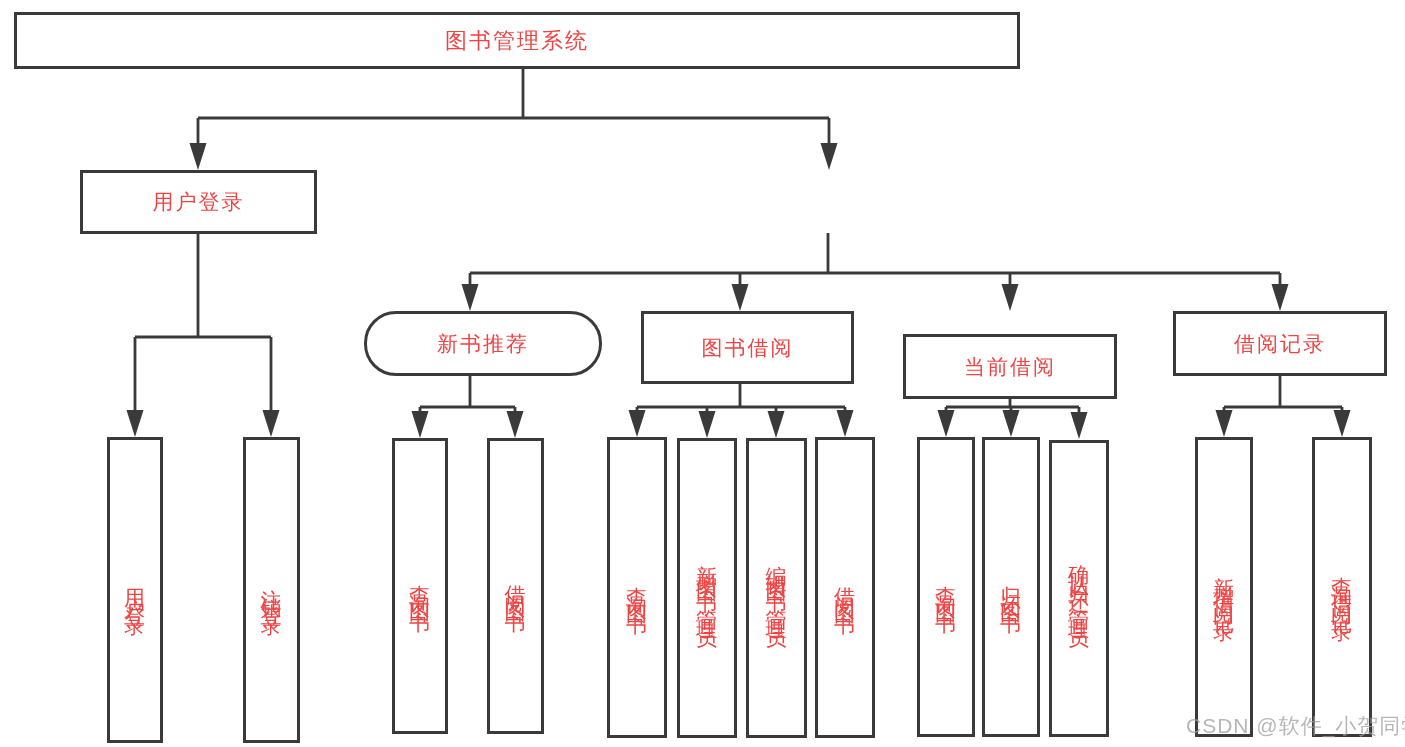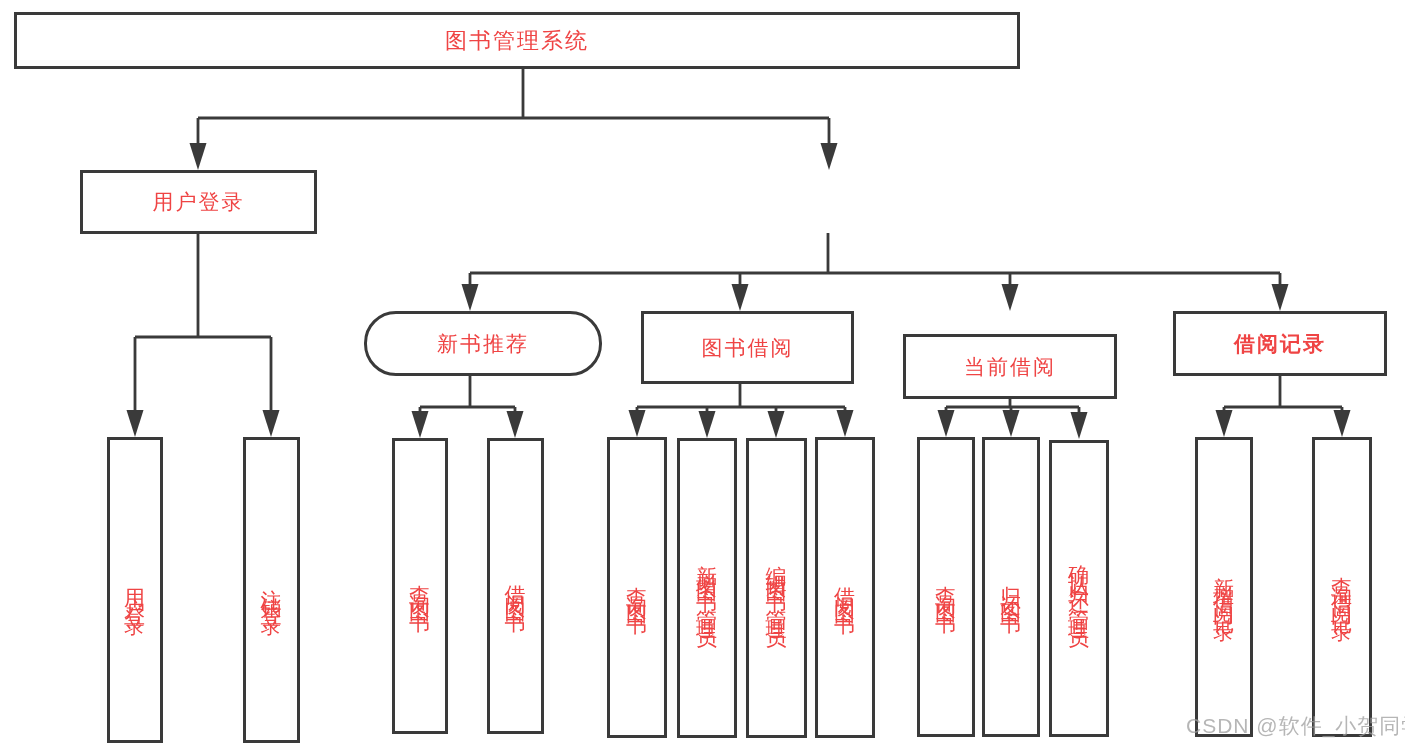--- a/index.html
+++ b/index.html
@@ -114,21 +114,21 @@
     </g>
   </svg>
 
   <div class="box h-box root-box" style="left:14px; top:12px; width:1006px; height:57px;">图书管理系统</div>
 
   <div class="box h-box" style="left:80px; top:170px; width:237px; height:64px;">用户登录</div>
 
   <div class="box h-box" style="left:364px; top:311px; width:238px; height:65px;border-radius:32px;">新书推荐</div>
   <div class="box h-box" style="left:633px; top:311px; width:213px; height:73px;margin-left:8px;">图书借阅</div>
   <div class="box h-box" style="left:903px; top:311px; width:214px; height:65px;margin-top:23px;">当前借阅</div>
-  <div class="box h-box" style="left:1173px; top:311px; width:214px; height:65px;font-weight:bold;">借阅记录</div>
+  <div class="box h-box" style="left:1173px; top:311px; width:214px; height:65px;">借阅记录</div>
 
   <div class="box v-box" style="left:107px; top:437px; width:56px; height:306px;">用户登录</div>
   <div class="box v-box" style="left:243px; top:437px; width:57px; height:306px;">注销登录</div>
 
   <div class="box v-box" style="left:392px; top:438px; width:56px; height:296px;">查询图书</div>
   <div class="box v-box" style="left:487px; top:438px; width:57px; height:296px;">借阅图书</div>
 
   <div class="box v-box" style="left:607px; top:437px; width:60px; height:301px;">查询图书</div>
   <div class="box v-box" style="left:677px; top:438px; width:60px; height:300px;">新增图书（管理员）</div>
   <div class="box v-box" style="left:746px; top:438px; width:61px; height:300px;">编辑图书（管理员）</div>

